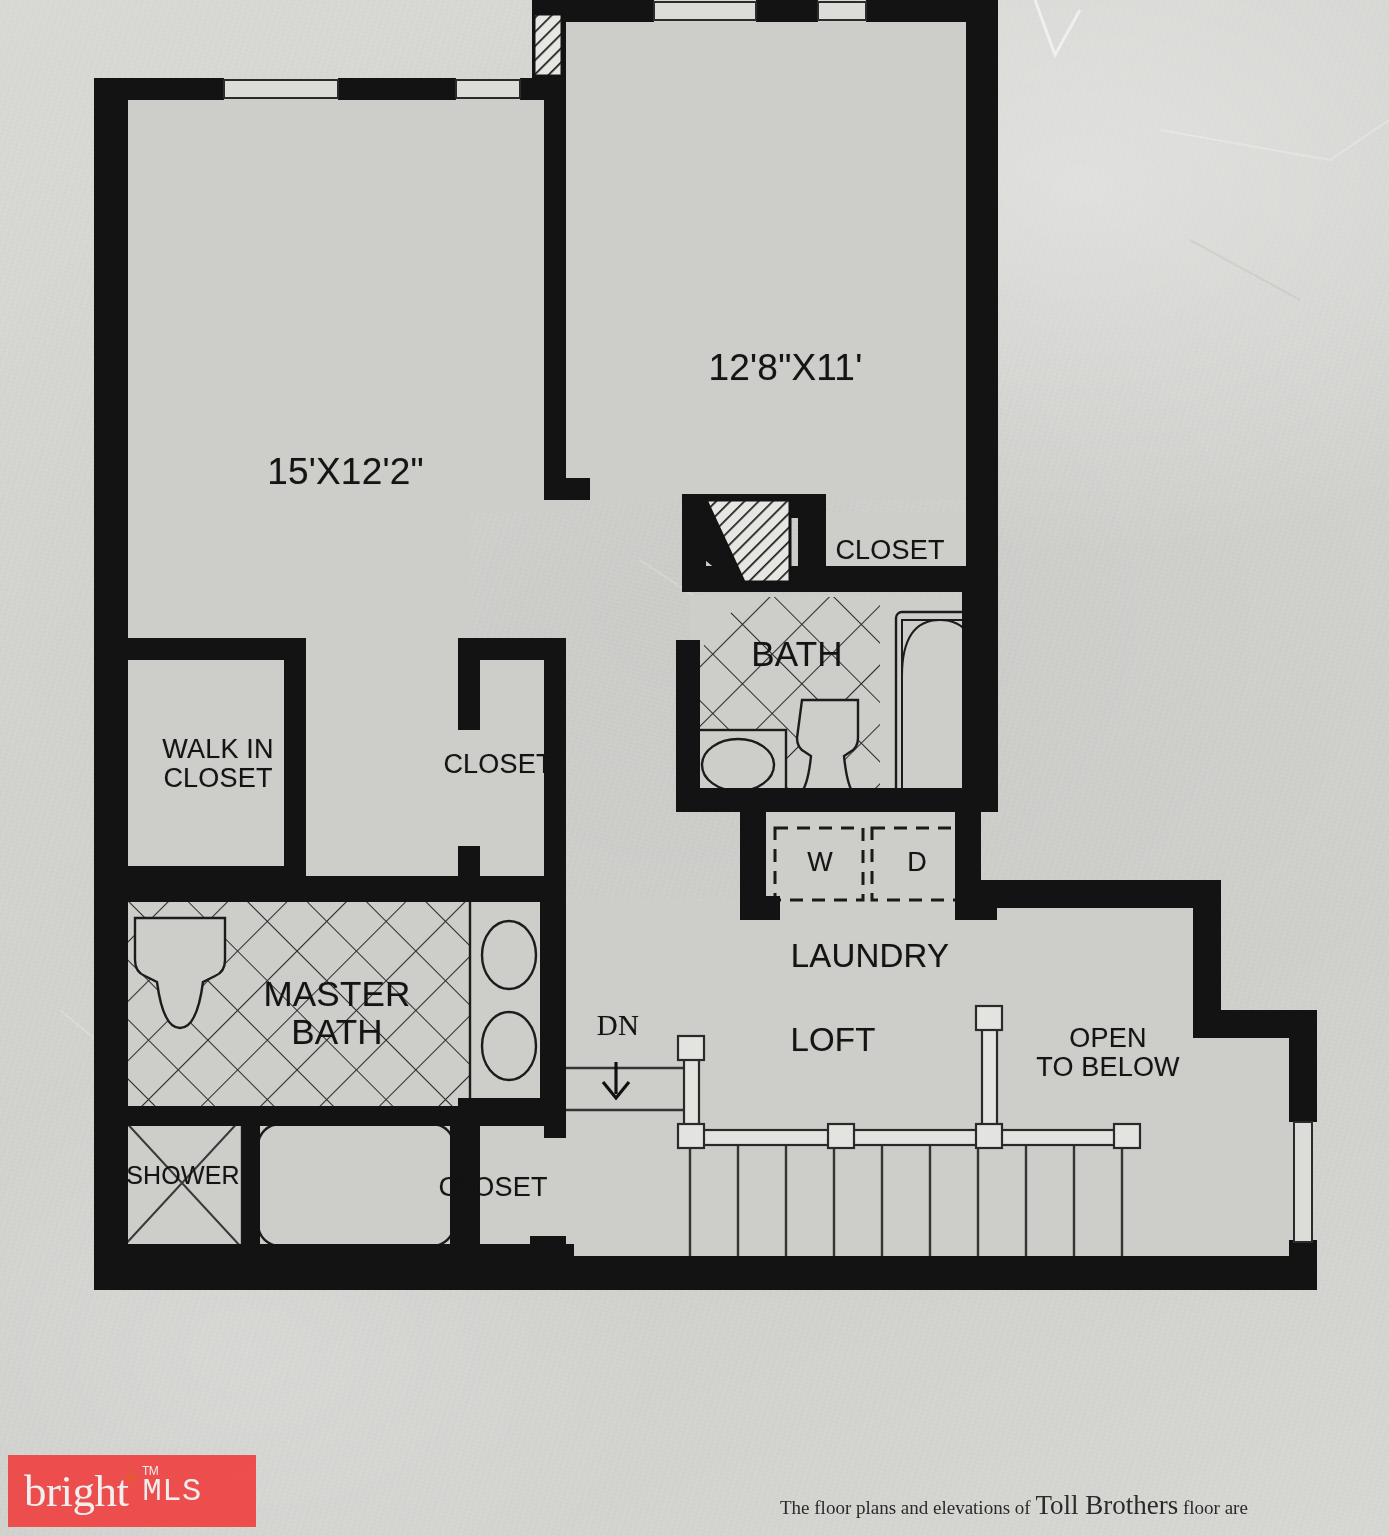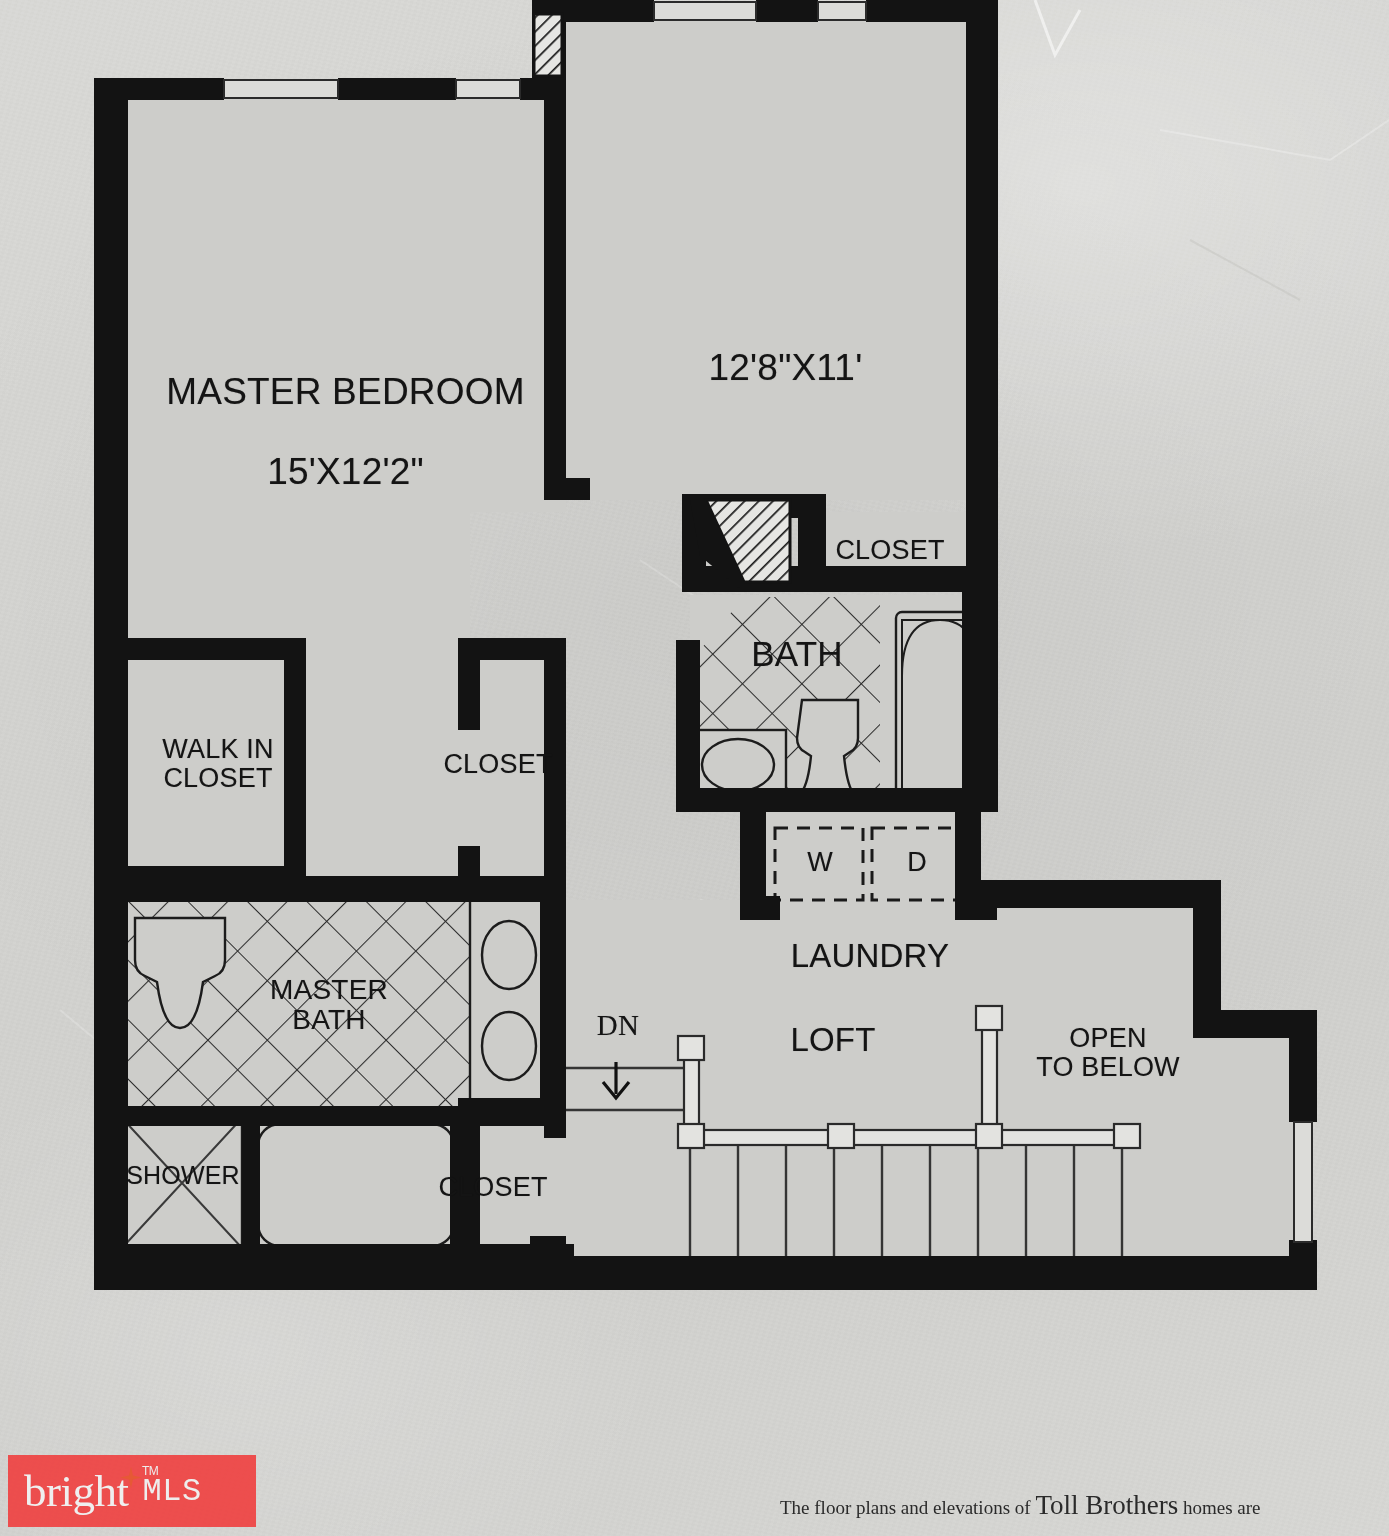--- a/index.html
+++ b/index.html
@@ -273,41 +273,41 @@
   </g>
 
   <g>
     <rect x="534" y="14" width="28" height="62" fill="url(#hatch)" stroke="#131313" stroke-width="3"></rect>
     <polygon points="706,500 790,500 790,582 744,582" fill="url(#hatch)" stroke="#131313" stroke-width="3"></polygon>
     <polygon points="690,500 706,500 744,582 744,592 700,556" fill="#131313"></polygon>
   </g>
 </svg>
 
 <div class="lbl" style="left:130px;top:332px;width:410px;font-size:37px;">
-  <span>MASTER BEDROOM</span><br>
+  <br>
   <span>15'X12'2"</span>
 </div>
 
 <div class="lbl" style="left:600px;top:228px;width:350px;font-size:37px;">
   <br>
   <span>12'8"X11'</span>
 </div>
 
 <div class="lbl" style="left:118px;top:735px;width:200px;font-size:27px;">WALK IN
 CLOSET</div>
 
 <div class="lbl" style="left:398px;top:750px;width:200px;font-size:27px;">CLOSET</div>
 
 <div class="lbl" style="left:790px;top:536px;width:200px;font-size:27px;">CLOSET</div>
 
 <div class="lbl" style="left:393px;top:1173px;width:200px;font-size:27px;">CLOSET</div>
 
 <div class="lbl" style="left:702px;top:635px;width:190px;font-size:35px;">BATH</div>
 
-<div class="lbl" style="left:209px;top:975px;width:240px;font-size:28px;">MASTER
+<div class="lbl" style="left:217px;top:975px;width:240px;font-size:35px;">MASTER
 BATH</div>
 
 <div class="lbl" style="left:108px;top:1162px;width:150px;font-size:25px;">SHOWER</div>
 
 <div class="lbl" style="left:770px;top:938px;width:200px;font-size:33px;">LAUNDRY</div>
 
 <div class="lbl" style="left:768px;top:1022px;width:130px;font-size:33px;">LOFT</div>
 
 <div class="lbl" style="left:1018px;top:1024px;width:180px;font-size:27px;">OPEN
 TO BELOW</div>
@@ -321,14 +321,14 @@
 <div id="wm">
   <div class="bw">
     <span>bright</span>
     <span class="star"></span>
     <span class="tm">TM</span>
   </div>
   <div class="mls">MLS</div>
 </div>
 
 <div id="legal">
-  <span>The floor plans and elevations of </span><span class="tb">Toll Brothers</span><span> homes are</span>
+  <span>The floor plans and elevations of </span><span class="tb">Toll Brothers</span><span> floor are</span>
 </div>
 
 </body></html>

